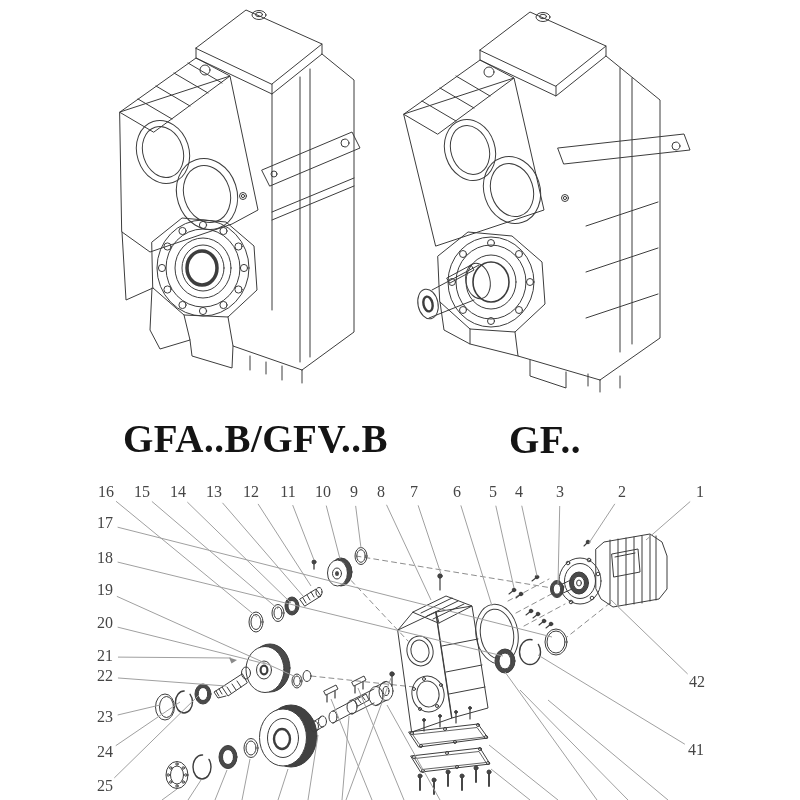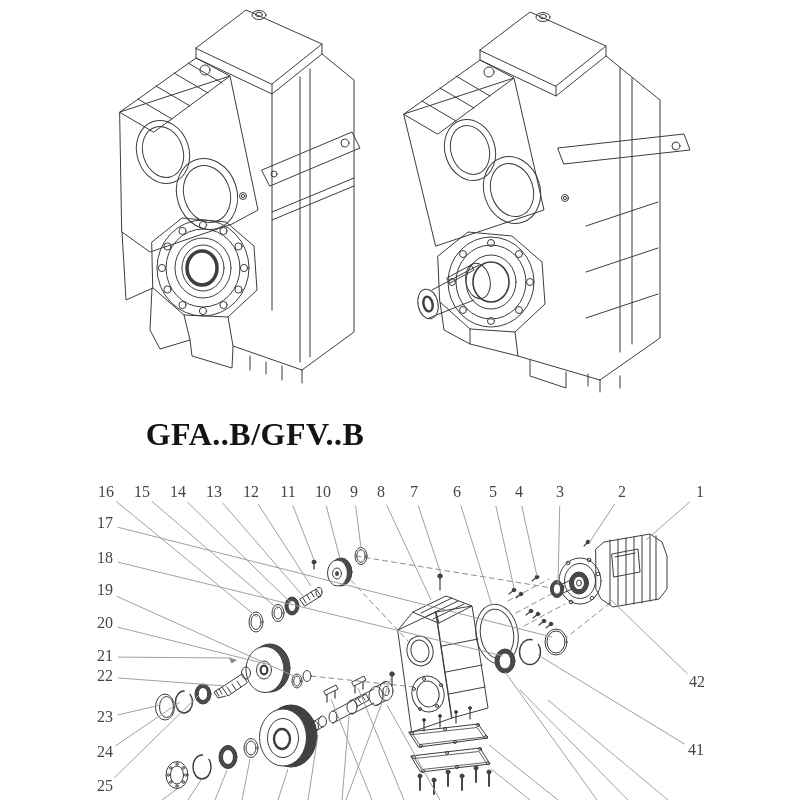--- a/index.html
+++ b/index.html
@@ -1,19 +1,19 @@
 <!DOCTYPE html>
 <html><head>
 <meta charset="utf-8">
 <style>
   html,body{margin:0;padding:0;background:#ffffff;}
   body{width:800px;height:800px;overflow:hidden;}
   .page{position:relative;width:800px;height:800px;background:#fff;font-family:"Liberation Serif",serif;}
   svg{position:absolute;left:0;top:0;}
-  .model-label{position:absolute;font-weight:bold;color:#141414;font-size:32px;text-align:center;letter-spacing:.5px;white-space:nowrap;}
+  .model-label{position:absolute;font-weight:bold;color:#141414;font-size:39px;text-align:center;letter-spacing:.5px;white-space:nowrap;}
   .label-left{left:123px;top:416px;width:264px;}
   .label-right{left:493px;top:417px;width:104px;}
   .lineart{stroke:#3d3d3d;fill:none;stroke-width:1;stroke-linejoin:round;stroke-linecap:round;}
   .dashed{stroke:#8d8d8d;fill:none;stroke-width:1;stroke-dasharray:5 4;}
 </style>
 </head>
 <body>
 
 <div class="page">
 
@@ -372,14 +372,15 @@
         <line x1="391" y1="678" x2="346" y2="800" stroke="#a0a0a0" stroke-width="1"></line>
         <line x1="505" y1="672" x2="597" y2="800" stroke="#a0a0a0" stroke-width="1"></line>
         <line x1="520" y1="690" x2="628" y2="800" stroke="#a0a0a0" stroke-width="1"></line>
         <line x1="548" y1="700" x2="668" y2="800" stroke="#a0a0a0" stroke-width="1"></line>
         <line x1="489" y1="745" x2="558" y2="800" stroke="#a0a0a0" stroke-width="1"></line>
         <line x1="491" y1="769" x2="530" y2="800" stroke="#a0a0a0" stroke-width="1"></line>
       </g>
 </svg>
 
 <div class="model-label label-left">GFA..B/GFV..B</div>
+<div class="model-label label-right">GF..</div>
 
 </div>
 
 </body></html>

